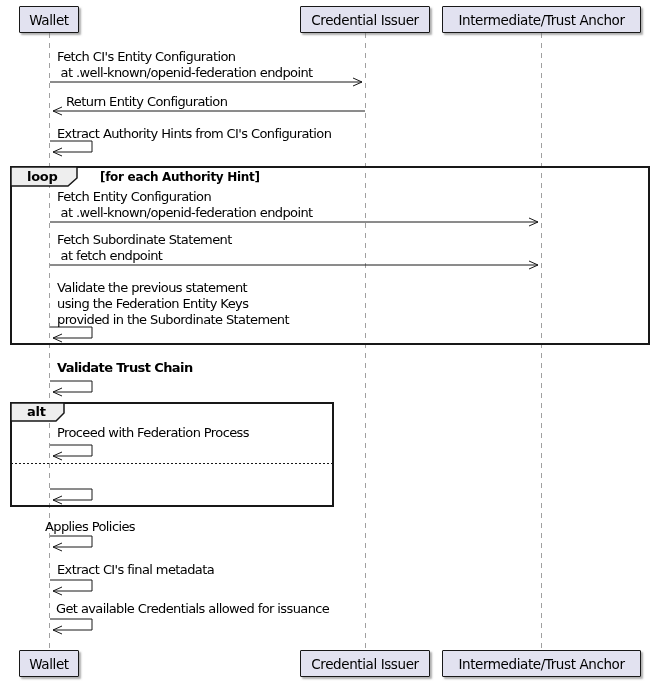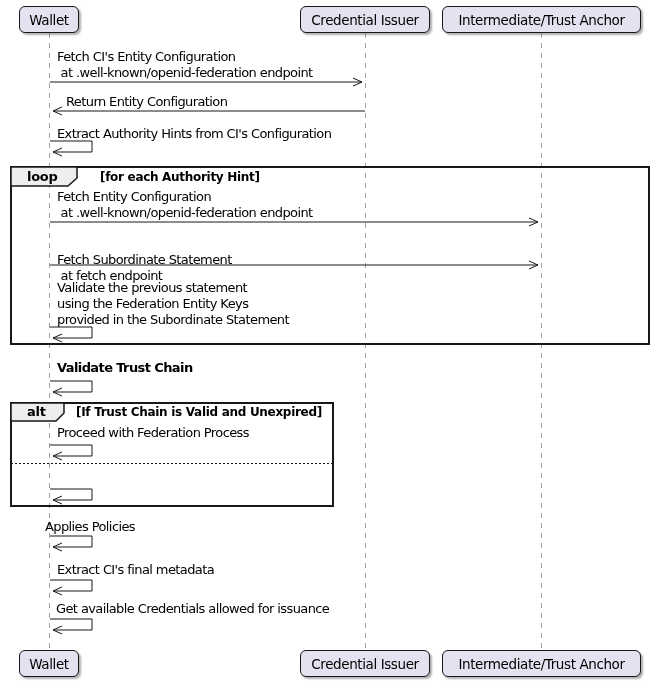--- a/index.html
+++ b/index.html
@@ -5,21 +5,21 @@
   html,body { margin:0; padding:0; }
   body {
     width:656px; height:684px; background:#ffffff;
     font-family:"DejaVu Sans", sans-serif; color:#000;
     position:relative; overflow:hidden;
   }
   .stage { position:absolute; left:0; top:0; width:656px; height:684px; }
   svg.layer { position:absolute; left:0; top:0; z-index:1; }
   .participant {
     position:absolute; height:27px; box-sizing:border-box; z-index:3;
-    background:#E2E2F0; border:1.5px solid #181818; border-radius:6px;
+    background:#E2E2F0; border:1.5px solid #181818; border-radius:1px;
     display:flex; align-items:center; justify-content:center;
     font-size:13.5px; letter-spacing:-0.4px; white-space:nowrap;
     box-shadow:2px 2px 2px rgba(110,110,110,0.55);
   }
   .msg {
     position:absolute; z-index:2; font-size:13px; letter-spacing:-0.6px;
     line-height:16px; white-space:pre;
   }
   .frame-kw {
     position:absolute; z-index:2; font-weight:bold; font-size:13px;
@@ -33,21 +33,21 @@
   .p-wallet { left:19px; width:60px; }
   .p-ci     { left:300px; width:130px; }
   .p-ita    { left:442px; width:199px; }
   .row-top    { top:6px; }
   .row-bottom { top:650px; }
   
   .m0  { left:57px; top:49px; }
   .m1  { left:66px; top:94px; }
   .m2  { left:57px; top:126px; }
   .m3  { left:57px; top:189px; }
-  .m4  { left:57px; top:232px;margin-top:20px; }
+  .m4  { left:57px; top:232px; }
   .m5  { left:57px; top:280px; }
   .m6  { left:57px; top:360px;font-weight:bold; }
   .m7  { left:57px; top:425px; }
   .m8  { left:57px; top:469px; }
   .m9  { left:45px; top:519px; }
   .m10 { left:57px; top:562px; }
   .m11 { left:56px; top:601px; }
   
   .loop-kw   { left:27px;  top:169px; }
   .loop-cond { left:100px; top:170px;text-align:center; }
@@ -146,21 +146,20 @@
   <div class="participant p-ci row-bottom">
     <span>Credential Issuer</span>
   </div>
   <div class="participant p-ita row-bottom">
     <span>Intermediate/Trust Anchor</span>
   </div>
 
   <div class="frame-kw loop-kw">loop</div>
   <div class="frame-cond loop-cond">[for each Authority Hint]</div>
   <div class="frame-kw alt-kw">alt</div>
-  <div class="frame-cond alt-cond">[If Trust Chain is Valid and Unexpired]</div>
 
   <div class="msg m0">Fetch CI's Entity Configuration
  at .well-known/openid-federation endpoint</div>
   <div class="msg m1">Return Entity Configuration</div>
   <div class="msg m2">Extract Authority Hints from CI's Configuration</div>
   <div class="msg m3">Fetch Entity Configuration
  at .well-known/openid-federation endpoint</div>
   <div class="msg m4">Fetch Subordinate Statement
  at fetch endpoint</div>
   <div class="msg m5">Validate the previous statement

